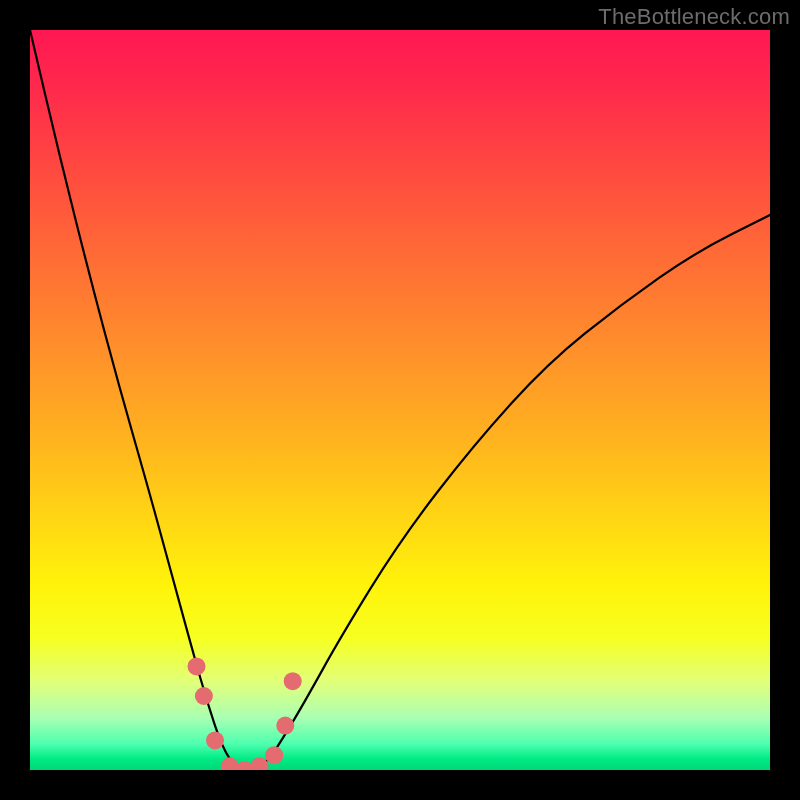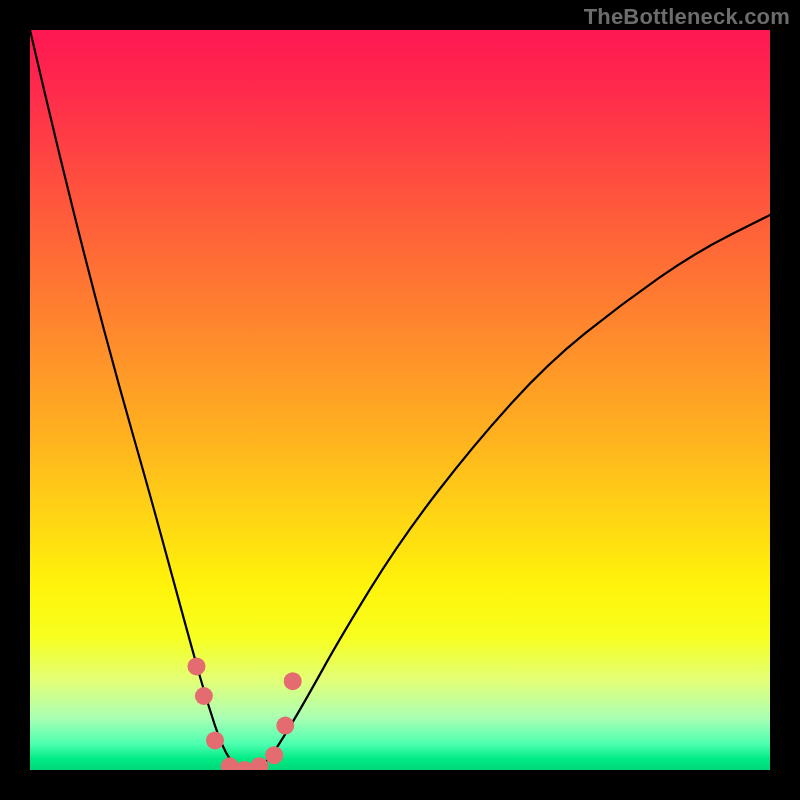--- a/index.html
+++ b/index.html
@@ -51,21 +51,21 @@
       #00d779 100%
     );
   }
   .watermark {
     position: absolute;
     top: 4px;
     right: 10px;
     color: #6c6c6c;
     font-size: 22px;
     letter-spacing: 0.2px;
-    font-weight: 700;
+    font-weight: 400;
   }
   svg.curves {
     position: absolute;
     left: 0;
     top: 0;
     width: 100%;
     height: 100%;
   }
   .curve-line {
     fill: none;

